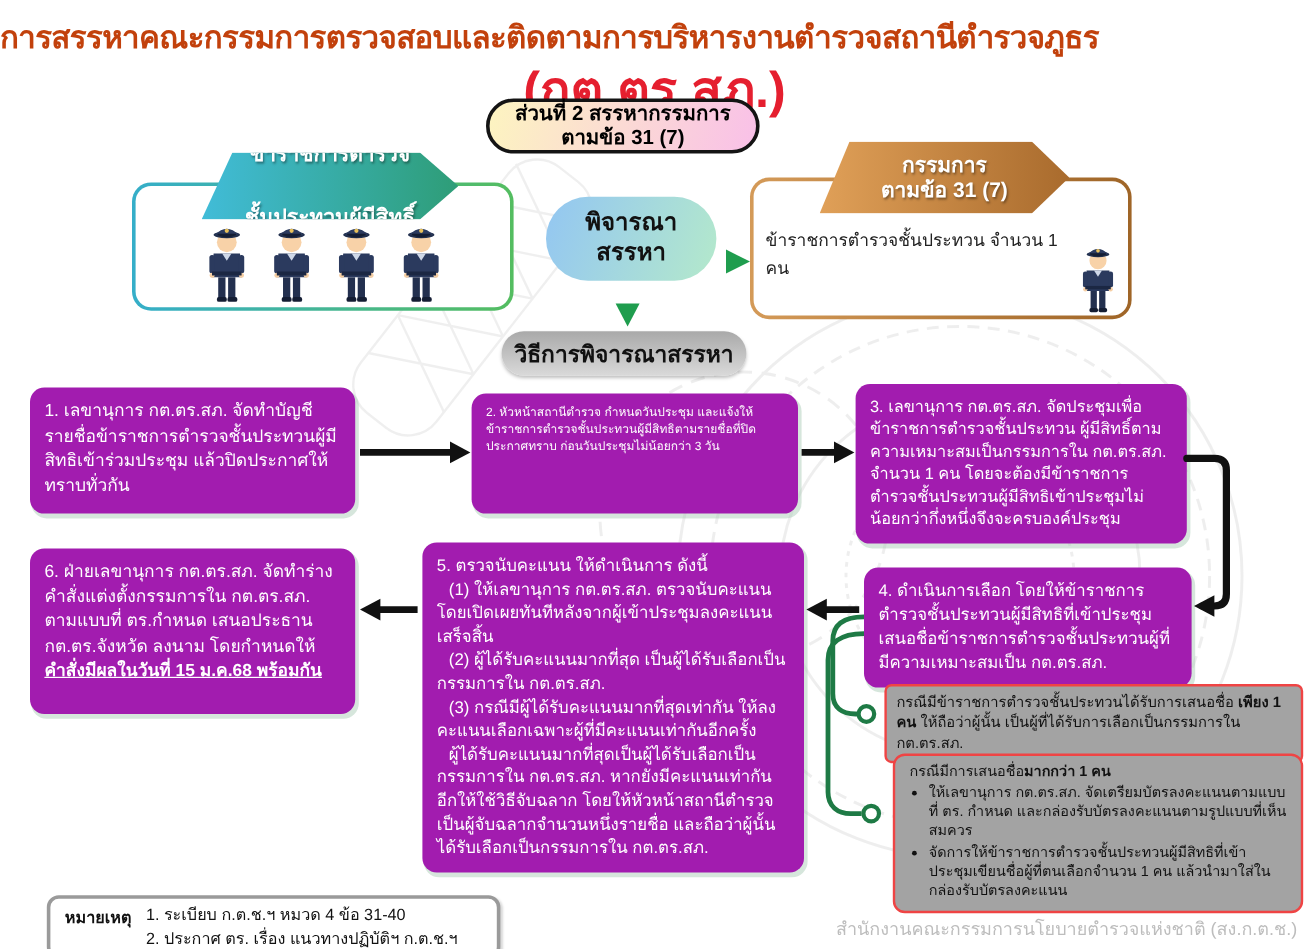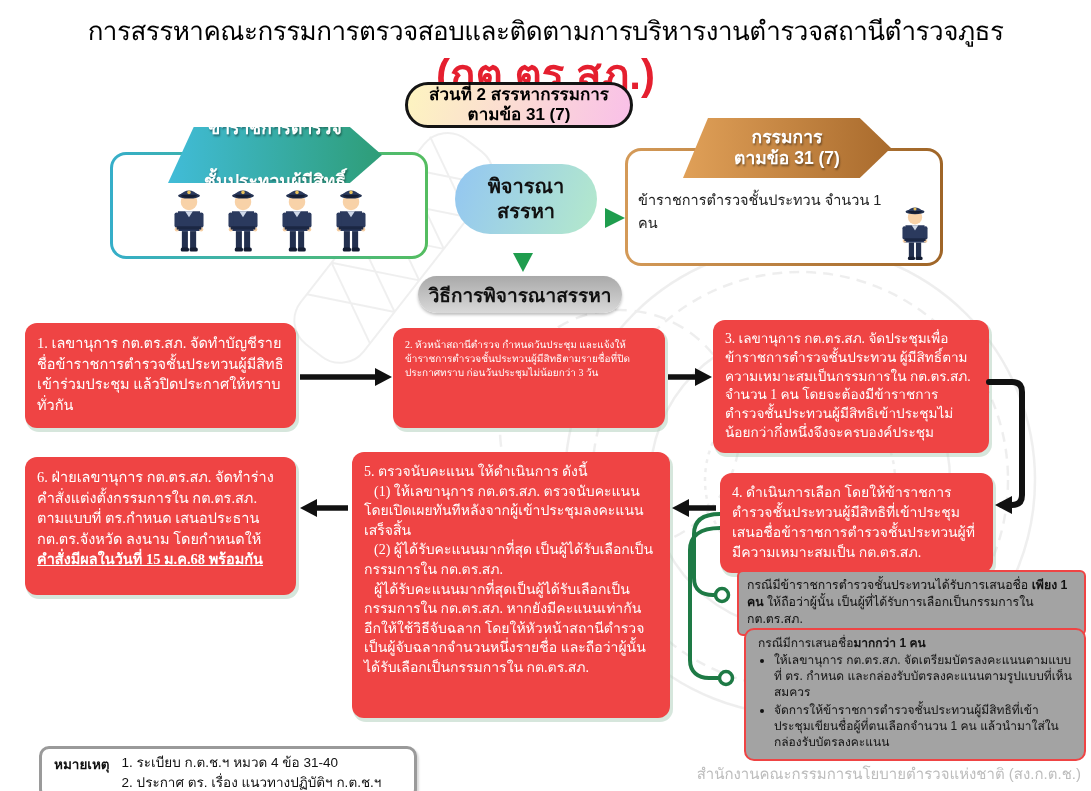--- a/index.html
+++ b/index.html
@@ -1,20 +1,20 @@
 <!DOCTYPE html>
 <html><head>
 <meta charset="utf-8">
 <style>
   * { margin:0; padding:0; box-sizing:border-box; }
   body { background:#ffffff; font-family:"Liberation Sans", sans-serif; }
   #stage { position:relative; width:1091px; height:791px; background:#fff; overflow:hidden; }
 
-  .title { position:absolute; top:10px; left:0; right:0; text-align:center;
-           font-size:26px; font-weight:normal; color:#000000; letter-spacing:-0.5px; }
+  .title { position:absolute; top:10px; left:0; right:0; text-align:left;
+           font-size:26px; font-weight:bold; color:#c2410c; letter-spacing:-0.5px; }
   .subtitle { position:absolute; top:41px; left:0; right:0; text-align:center;
               font-size:42px; font-weight:bold; color:#e51f2f; }
 
   .badge { position:absolute; left:405px; top:82px; width:228px; height:46px;
            border:3px solid #141414; border-radius:24px;
            background:linear-gradient(105deg,#fdf4c0,#f9c0e8);
            display:flex; flex-direction:column; justify-content:center; align-items:center;
            font-weight:bold; font-size:17px; line-height:1.2; color:#000; }
 
   .banner { position:absolute; color:#fff; font-weight:bold; text-align:center;
@@ -46,23 +46,23 @@
               border-radius:35px; background:linear-gradient(110deg,#93c6f2,#b4e9cb);
               display:flex; flex-direction:column; align-items:center; justify-content:center;
               font-weight:bold; font-size:20px; color:#111; line-height:1.25; z-index:3; }
 
   .method { position:absolute; left:418px; top:276px; width:204px; height:37px; border-radius:20px;
             background:linear-gradient(180deg,#a9a9a9,#d9d9d9);
             display:flex; align-items:center; justify-content:center;
             font-weight:bold; font-size:19px; color:#111;
             box-shadow:0 2px 3px rgba(0,0,0,.25); z-index:3; }
 
-  .step { position:absolute; background:#ef4444; color:#fff; border-radius:12px;
+  .step { position:absolute; background:#a21caf; color:#fff; border-radius:12px;
           padding:10px 12px; line-height:1.42; z-index:2;
-          box-shadow:2px 3px 0 1px rgba(165,200,178,.45);font-family:Liberation Serif, serif; }
+          box-shadow:2px 3px 0 1px rgba(165,200,178,.45); }
   #step1 { left:25px;  top:323px; width:271px; min-height:105px; font-size:14.5px; }
   #step2 { left:393px; top:328px; width:272px; min-height:100px; font-size:10px; }
   #step3 { left:713px; top:320px; width:276px; min-height:130px; font-size:13.6px; line-height:1.38; }
   #step4 { left:720px; top:473px; width:273px; min-height:92px;  font-size:14px; }
   #step5 { left:352px; top:452px; width:318px; min-height:266px; font-size:14px; line-height:1.4; }
   #step6 { left:25px;  top:457px; width:271px; min-height:138px; font-size:14.5px; }
   .indent { text-indent:10px; }
   .bu { font-weight:bold; text-decoration:underline; }
 
   .case { position:absolute; background:#a3a3a3; border:2px solid #ef4444; color:#111; z-index:2; }
@@ -179,20 +179,21 @@
 
   <div class="step" id="step1">1. เลขานุการ กต.ตร.สภ. จัดทำบัญชีรายชื่อข้าราชการตำรวจชั้นประทวนผู้มีสิทธิเข้าร่วมประชุม แล้วปิดประกาศให้ทราบทั่วกัน</div>
   <div class="step" id="step2">2. หัวหน้าสถานีตำรวจ กำหนดวันประชุม และแจ้งให้ข้าราชการตำรวจชั้นประทวนผู้มีสิทธิตามรายชื่อที่ปิดประกาศทราบ ก่อนวันประชุมไม่น้อยกว่า 3 วัน</div>
   <div class="step" id="step3">3. เลขานุการ กต.ตร.สภ. จัดประชุมเพื่อข้าราชการตำรวจชั้นประทวน ผู้มีสิทธิ์ตามความเหมาะสมเป็นกรรมการใน กต.ตร.สภ. จำนวน 1 คน โดยจะต้องมีข้าราชการตำรวจชั้นประทวนผู้มีสิทธิเข้าประชุมไม่น้อยกว่ากึ่งหนึ่งจึงจะครบองค์ประชุม</div>
   <div class="step" id="step4">4. ดำเนินการเลือก โดยให้ข้าราชการตำรวจชั้นประทวนผู้มีสิทธิที่เข้าประชุมเสนอชื่อข้าราชการตำรวจชั้นประทวนผู้ที่มีความเหมาะสมเป็น กต.ตร.สภ.</div>
 
   <div class="step" id="step5">
     <div>5. ตรวจนับคะแนน ให้ดำเนินการ ดังนี้</div>
     <div class="indent">(1) ให้เลขานุการ กต.ตร.สภ. ตรวจนับคะแนนโดยเปิดเผยทันทีหลังจากผู้เข้าประชุมลงคะแนนเสร็จสิ้น</div>
     <div class="indent">(2) ผู้ได้รับคะแนนมากที่สุด เป็นผู้ได้รับเลือกเป็นกรรมการใน กต.ตร.สภ.</div>
+    <div class="indent">(3) กรณีมีผู้ได้รับคะแนนมากที่สุดเท่ากัน ให้ลงคะแนนเลือกเฉพาะผู้ที่มีคะแนนเท่ากันอีกครั้ง</div>
     <div class="indent">ผู้ได้รับคะแนนมากที่สุดเป็นผู้ได้รับเลือกเป็นกรรมการใน กต.ตร.สภ. หากยังมีคะแนนเท่ากันอีกให้ใช้วิธีจับฉลาก โดยให้หัวหน้าสถานีตำรวจเป็นผู้จับฉลากจำนวนหนึ่งรายชื่อ และถือว่าผู้นั้นได้รับเลือกเป็นกรรมการใน กต.ตร.สภ.</div>
   </div>
 
   <div class="step" id="step6">
     <span>6. ฝ่ายเลขานุการ กต.ตร.สภ. จัดทำร่างคำสั่งแต่งตั้งกรรมการใน กต.ตร.สภ. ตามแบบที่ ตร.กำหนด เสนอประธาน กต.ตร.จังหวัด ลงนาม โดยกำหนดให้</span>
     <div class="bu">คำสั่งมีผลในวันที่ 15 ม.ค.68 พร้อมกัน</div>
   </div>
 
   <div class="case" id="caseA">
     <span>กรณีมีข้าราชการตำรวจชั้นประทวนได้รับการเสนอชื่อ</span>

